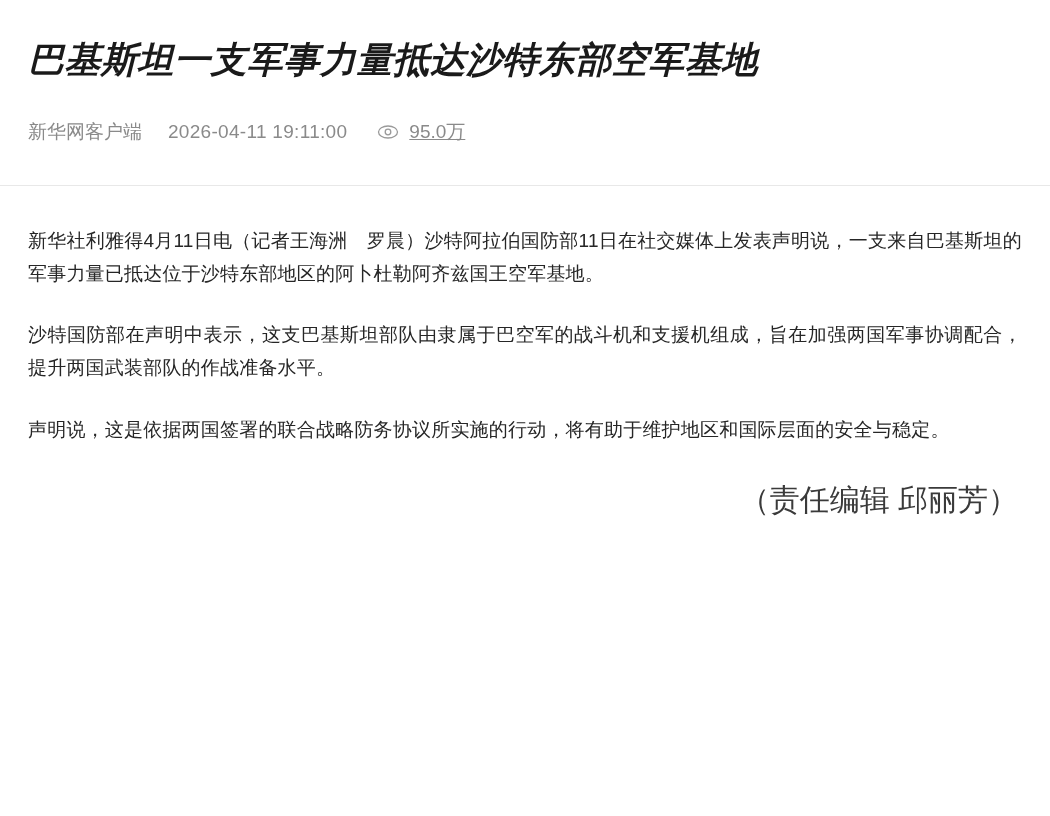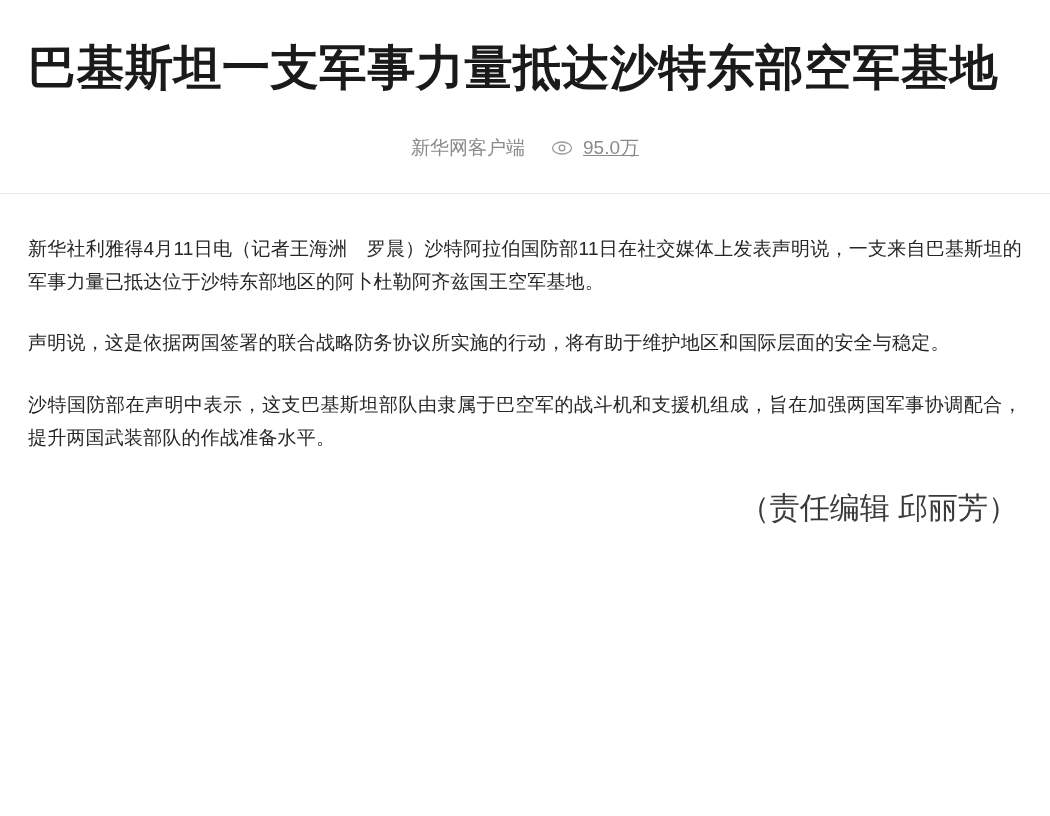--- a/index.html
+++ b/index.html
@@ -13,35 +13,35 @@
     font-family: "Liberation Sans", "DejaVu Sans", sans-serif;
     color: #222222;
     overflow: hidden;
   }
   .article {
     box-sizing: border-box;
     width: 1050px;
     padding: 36px 28px 0 28px;
   }
   .headline {
-    font-size: 48px;
+    font-size: 36px;
     line-height: 1.35;
     font-weight: bold;
     color: #1a1a1a;
     letter-spacing: 0.5px;
     margin: 0 0 34px 0;
     max-width: 980px;
+    font-style: italic;
   }
   .meta {
     display: flex;
     align-items: center;
     font-size: 19px;
     color: #8a8a8a;
-    margin-bottom: 32px;
-    justify-content: center;
+    margin-bottom: 40px;
   }
   .meta .source {
     margin-right: 26px;
   }
   .meta .datetime {
     margin-right: 30px;
     letter-spacing: 0.3px;
   }
   .meta .views {
     display: flex;
@@ -81,34 +81,35 @@
 </style>
 </head>
 <body>
 
 <div class="article">
 
   <h1 class="headline">巴基斯坦一支军事力量抵达沙特东部空军基地</h1>
 
   <div class="meta">
     <span class="source">新华网客户端</span>
+    <span class="datetime">2026-04-11 19:11:00</span>
     <span class="views">
       <span class="eye-icon">
         <svg width="22" height="22" viewBox="0 0 22 22" fill="none" xmlns="http://www.w3.org/2000/svg">
           <ellipse cx="11" cy="11" rx="9.5" ry="6" stroke="#9a9a9a" stroke-width="1.3" fill="none"></ellipse>
           <circle cx="11" cy="11" r="2.8" stroke="#9a9a9a" stroke-width="1.3" fill="none"></circle>
         </svg>
       </span>
       <span>95.0万</span>
     </span>
   </div>
 
   <div class="divider"></div>
 
   <div class="body-text">
     <p>新华社利雅得4月11日电（记者王海洲　罗晨）沙特阿拉伯国防部11日在社交媒体上发表声明说，一支来自巴基斯坦的军事力量已抵达位于沙特东部地区的阿卜杜勒阿齐兹国王空军基地。</p>
+    <p>沙特国防部在声明中表示，这支巴基斯坦部队由隶属于巴空军的战斗机和支援机组成，旨在加强两国军事协调配合，提升两国武装部队的作战准备水平。</p>
     <p>声明说，这是依据两国签署的联合战略防务协议所实施的行动，将有助于维护地区和国际层面的安全与稳定。</p>
-    <p>沙特国防部在声明中表示，这支巴基斯坦部队由隶属于巴空军的战斗机和支援机组成，旨在加强两国军事协调配合，提升两国武装部队的作战准备水平。</p>
   </div>
 
   <div class="editor">（责任编辑 邱丽芳）</div>
 
 </div>
 
 </body></html>

